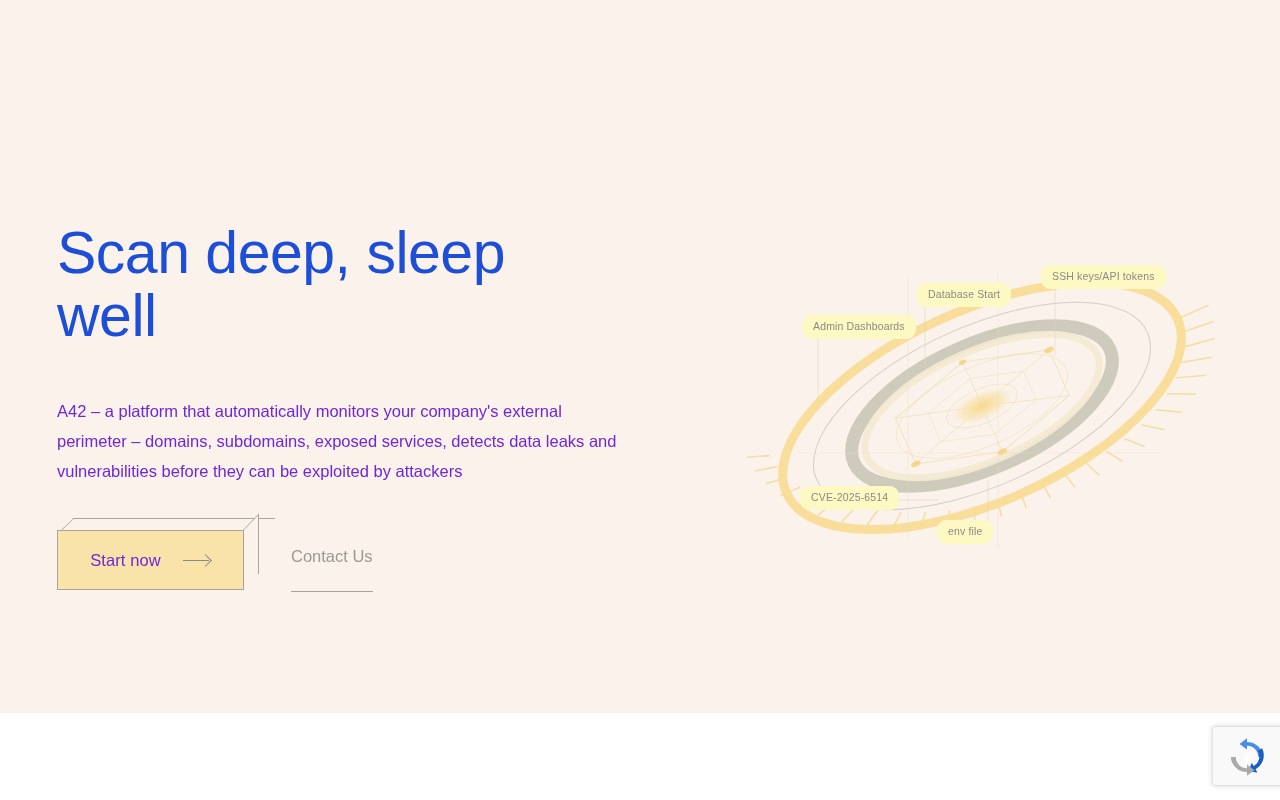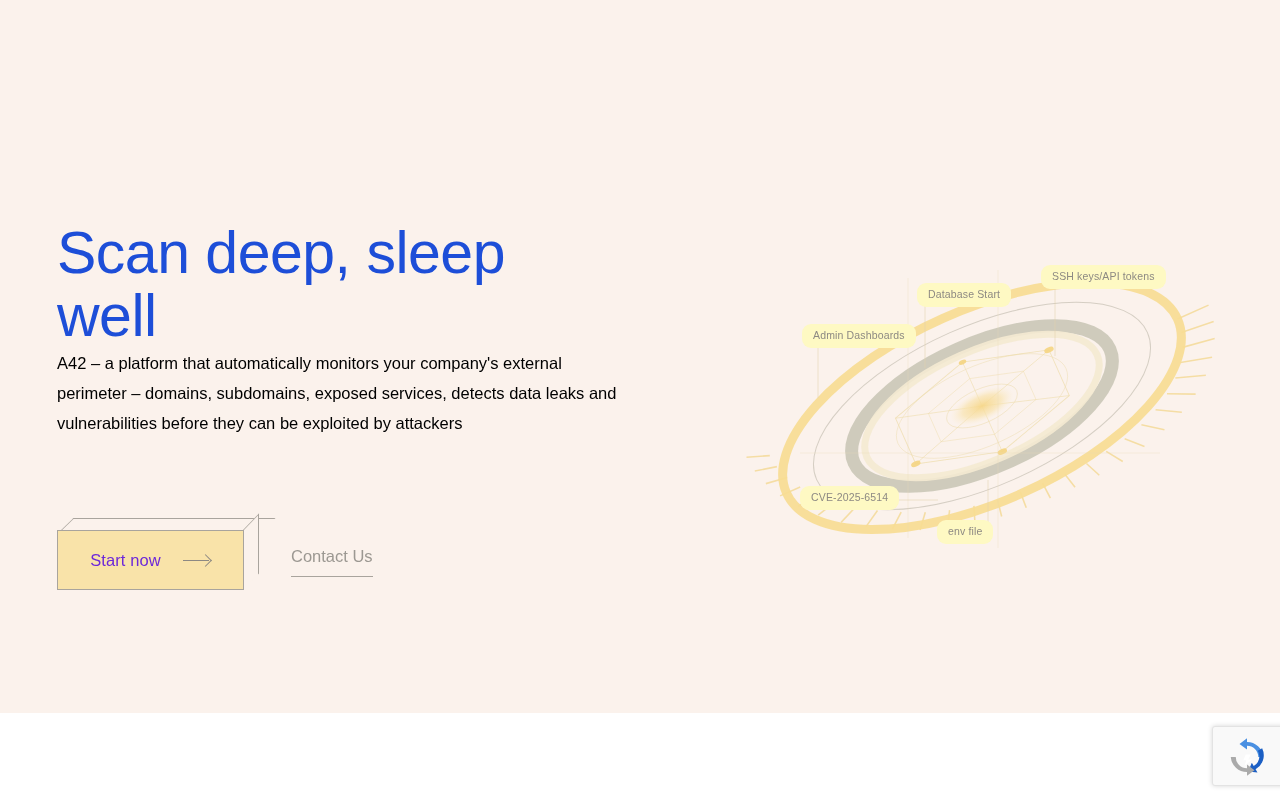--- a/index.html
+++ b/index.html
@@ -38,23 +38,24 @@
   .headline {
     font-size: 59px;
     line-height: 63px;
     font-weight: 400;
     color: #1d4ed8;
     letter-spacing: -0.5px;
     width: 470px;
   }
 
   .subcopy {
+    margin-top: 48px;
     font-size: 16.5px;
     line-height: 30px;
-    color: #000000;
+    color: #6d28d9;
     width: 570px;
     font-weight: 400;
   }
 
   
   .cta-row {
     position: absolute;
     left: 57px;
     top: 518px;
     width: 500px;
@@ -150,21 +151,21 @@
     transform: rotate(45deg);
   }
 
   .contact-link {
     position: absolute;
     left: 234px;
     top: 29px;
     font-size: 16.5px;
     color: #9c9892;
     text-decoration: none;
-    padding-bottom: 10px;
+    padding-bottom: 25px;
     border-bottom: 1px solid #a9a49d;
     cursor: pointer;
   }
 
   
   .illustration {
     position: absolute;
     left: 760px;
     top: 248px;
     width: 440px;
@@ -189,21 +190,21 @@
     font-size: 10.5px;
     letter-spacing: 0.15px;
     padding: 6px 11px 7px 11px;
     white-space: nowrap;
     line-height: 1;
     cursor: default;
   }
 
   .tag-ssh        { left: 1041px; top: 265px; }
   .tag-dbdump     { left: 917px;  top: 283px; }
-  .tag-admin      { left: 802px;  top: 324px; }
+  .tag-admin      { left: 802px;  top: 315px; }
   .tag-cve        { left: 800px;  top: 486px; }
   .tag-envfile    { left: 937px;  top: 520px; }
 
   
   .recaptcha-badge {
     position: absolute;
     left: 1212px;
     top: 726px;
     width: 90px;
     height: 60px;

